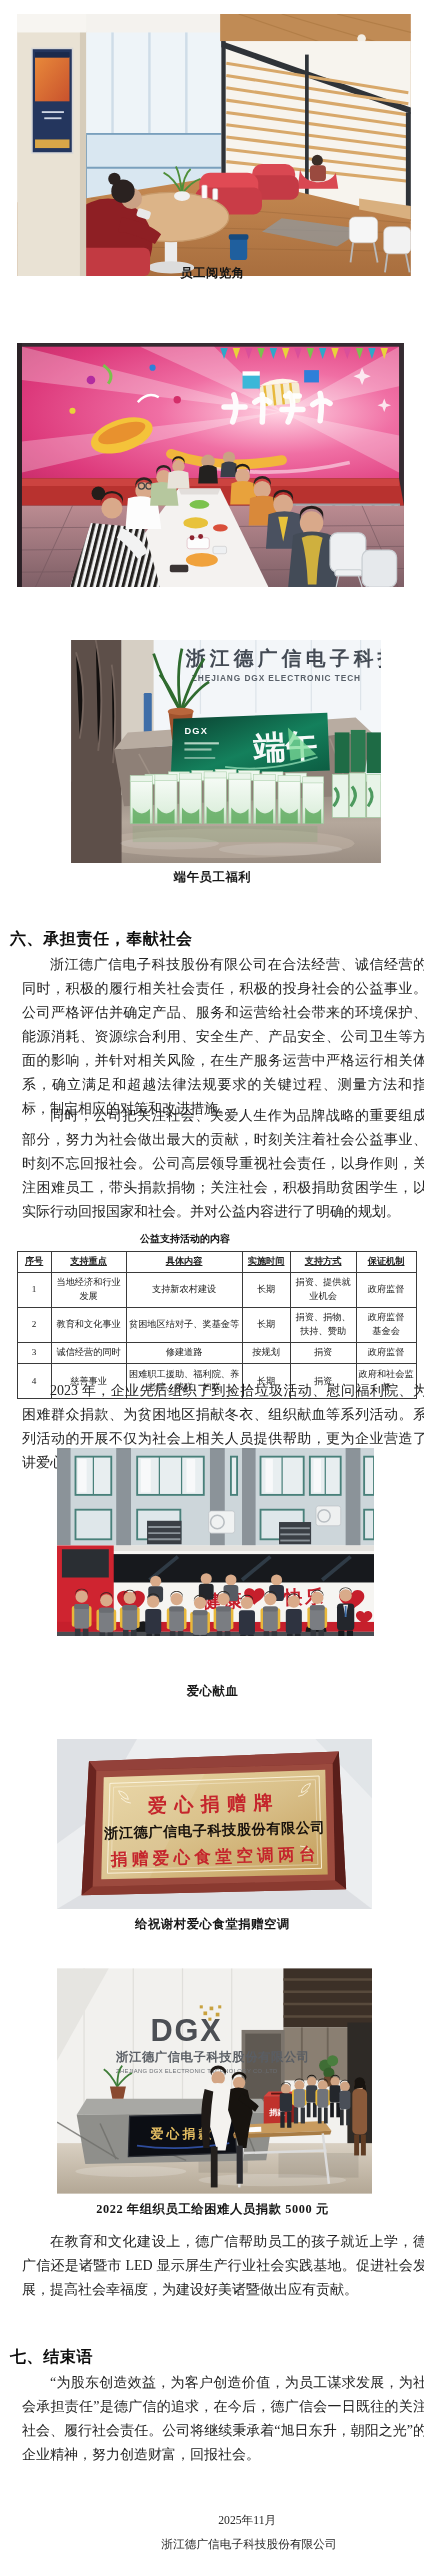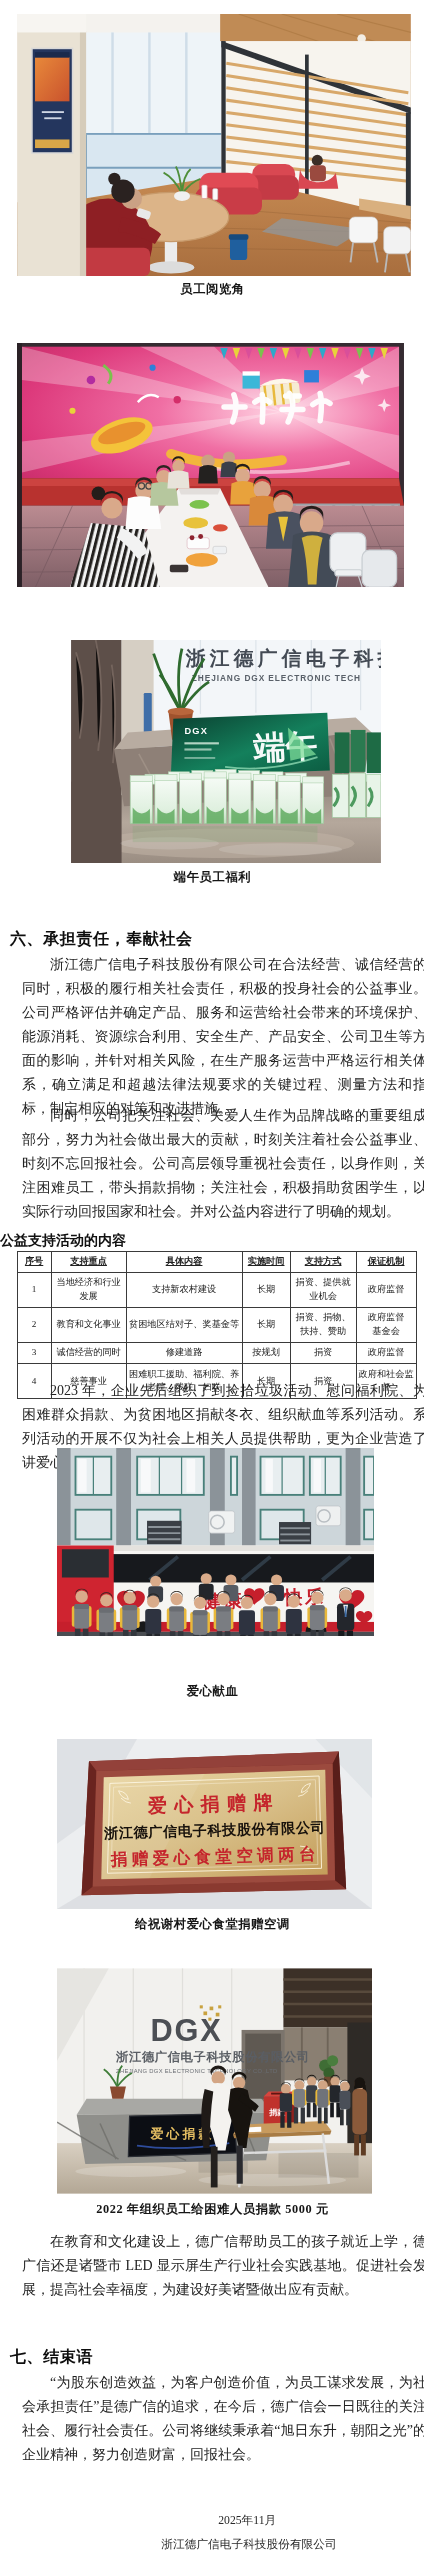--- a/index.html
+++ b/index.html
@@ -6,22 +6,22 @@
   .page{position:relative;width:425px;height:2576px;background:#ffffff;overflow:hidden;
         font-family:"Liberation Serif",serif;color:#1f1f1f;}
   .photo{position:absolute;overflow:hidden;}
   .photo svg{display:block;}
   .caption{position:absolute;left:0;width:425px;text-align:center;
            font-weight:bold;font-size:12.3px;color:#161616;letter-spacing:0.6px;}
   .heading{position:absolute;left:10px;width:405px;font-weight:bold;font-size:16px;
            color:#0e0e0e;letter-spacing:0.6px;}
   .body-p{position:absolute;left:10px;width:405px;font-size:14px;line-height:24px;
           text-align:justify;text-indent:2em;color:#232323;margin:12px;}
-  .tbl-title{position:absolute;left:0;width:370px;font-weight:bold;
-             font-size:14px;color:#111;}
+  .tbl-title{position:absolute;left:0;width:370px;text-align:center;font-weight:bold;
+             font-size:10px;color:#111;}
   table.welfare{position:absolute;left:16.6px;top:1251px;width:399px;border-collapse:collapse;
                 table-layout:fixed;font-size:9.2px;color:#222;}
   table.welfare th,table.welfare td{border:0.6px solid #3a3a3a;text-align:center;
                 vertical-align:middle;line-height:1.45;white-space:pre-line;padding:3.7px 1.8px;}
   table.welfare th{font-weight:bold;padding:3.1px 1.2px;text-decoration:underline;}
   .footer-line{position:absolute;width:425px;left:0;text-align:center;font-size:11.7px;color:#2a2a2a;margin-left:44px;}
 </style>
 </head>
 <body>
 
@@ -143,21 +143,21 @@
       <g>
         <rect x="24" y="56" width="66" height="170" fill="#24365e" stroke="#d8d8d8" stroke-width="2.5"></rect>
         <rect x="29" y="70" width="56" height="72" fill="url(#p1poster)"></rect>
         <rect x="29" y="62" width="56" height="9" fill="#1b2a4c"></rect>
         <rect x="40" y="158" width="36" height="3" fill="#cfd6e4"></rect>
         <rect x="44" y="168" width="28" height="3" fill="#cfd6e4"></rect>
         <rect x="29" y="204" width="56" height="14" fill="#d9a648"></rect>
       </g>
     </svg>
   </div>
-  <div class="caption" style="top:281px">员工阅览角</div>
+  <div class="caption" style="top:265px">员工阅览角</div>
 
   <div class="photo" style="left:17px;top:343px;width:387px;height:244px">
     <svg width="387" height="244" viewBox="0 0 628 396">
       <defs>
         <radialGradient id="p2screen" cx="0.68" cy="0.5" r="0.9">
           <stop offset="0" stop-color="#ffd2e2"></stop>
             <stop offset="0.35" stop-color="#f06fa4"></stop>
           <stop offset="0.75" stop-color="#dd3a7c"></stop>
             <stop offset="1" stop-color="#c42a66"></stop>
         </radialGradient>

